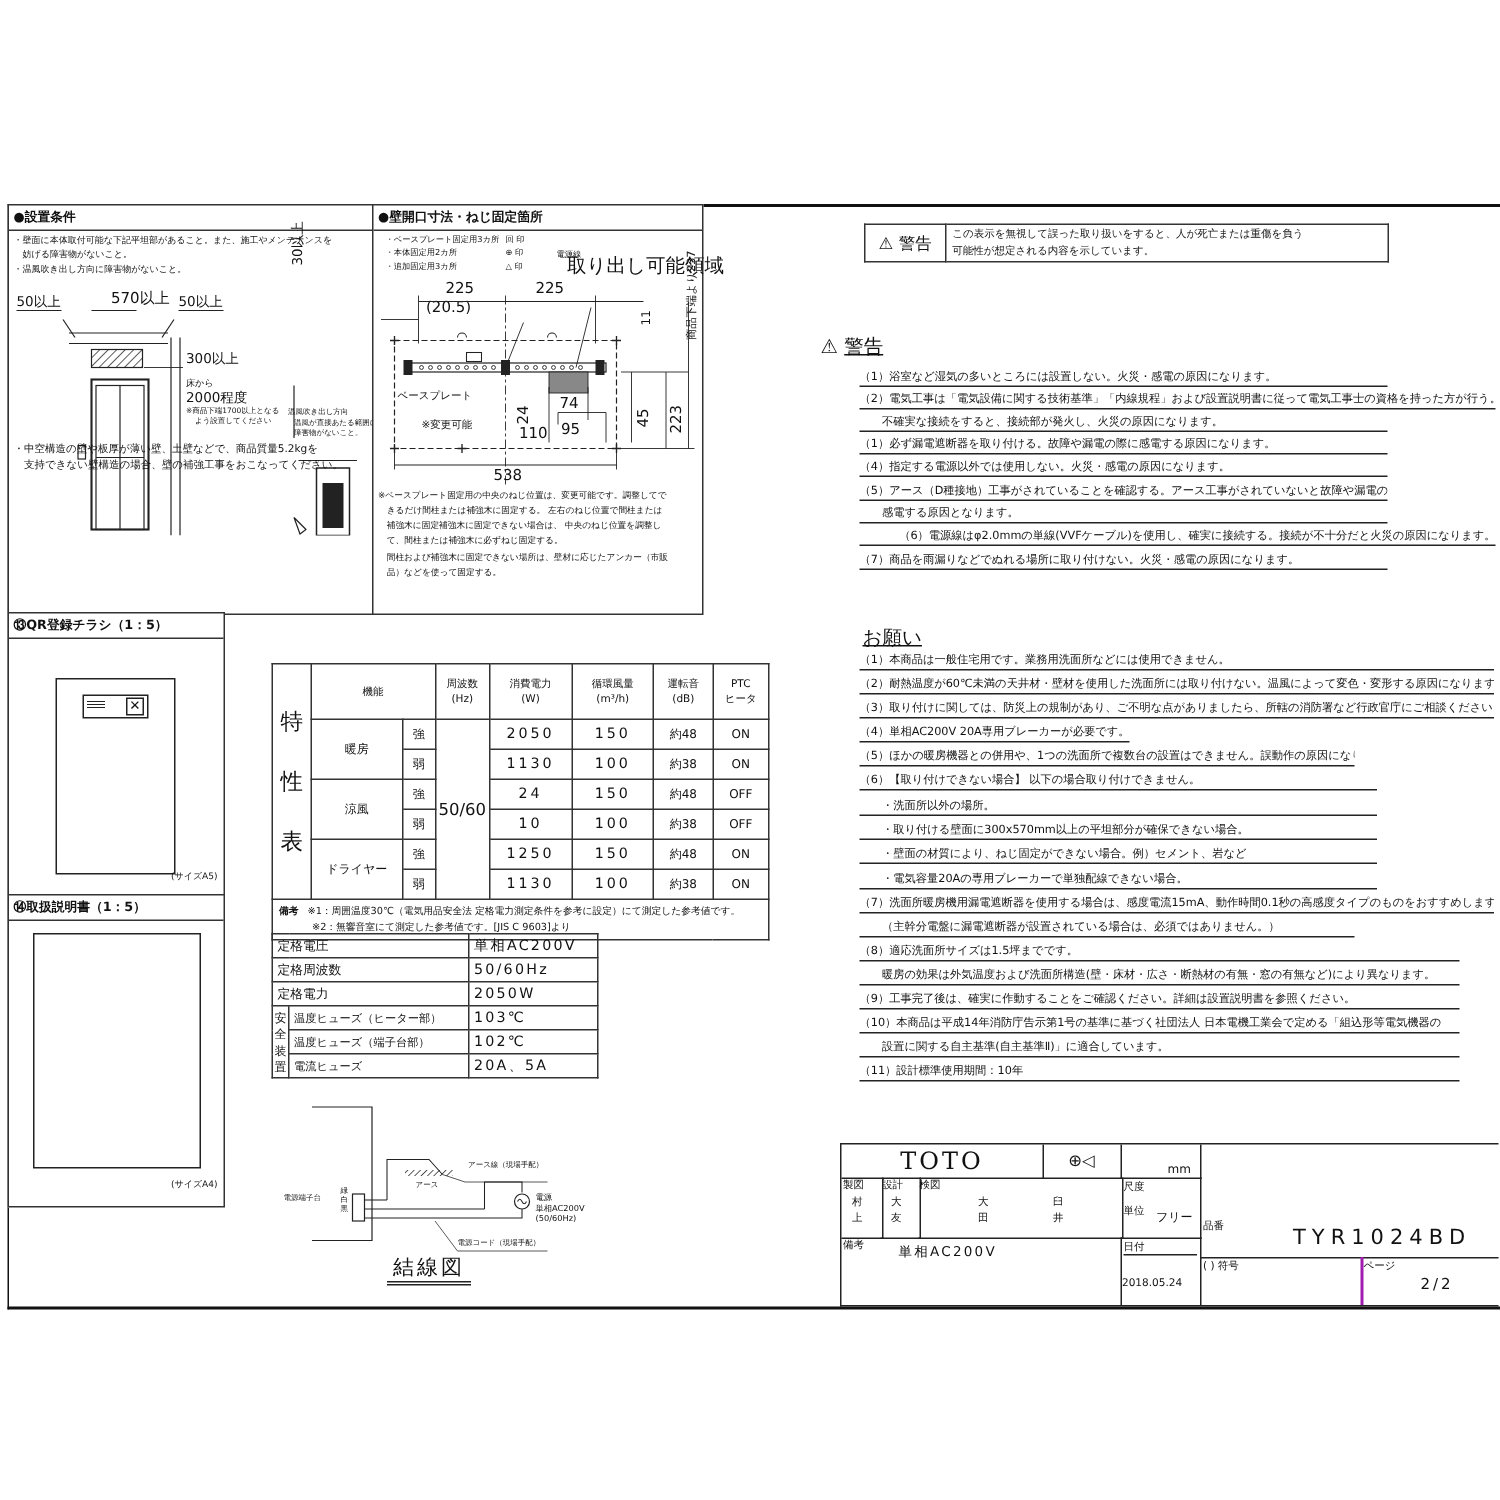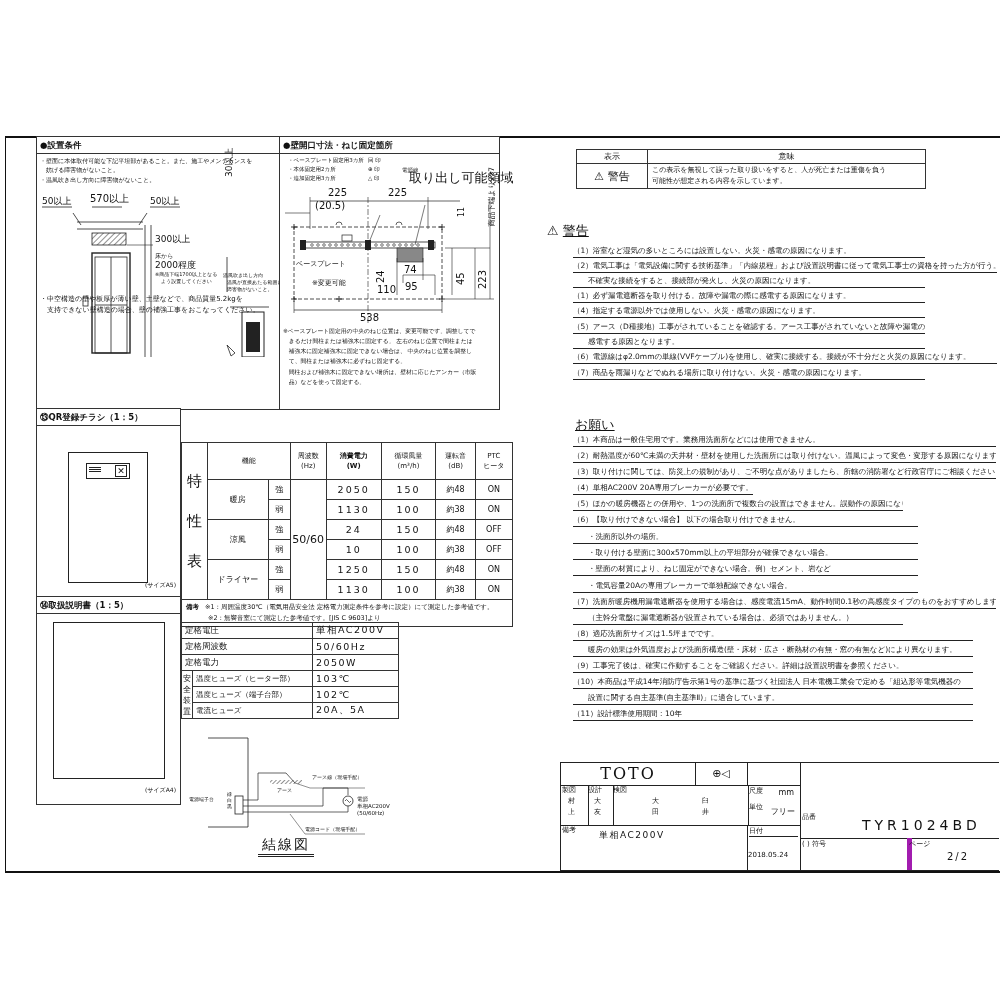--- a/index.html
+++ b/index.html
@@ -1,21 +1,21 @@
 <!DOCTYPE html>
 <html><head>
 <meta charset="utf-8">
 <style>
   html, body { margin:0; padding:0; background:#ffffff; }
   body { width:1000px; height:1000px; position:relative; overflow:hidden;
          font-family:"DejaVu Sans", sans-serif; color:#111; }
   .abs { position:absolute; }
   .sheet { position:absolute; left:5px; top:136px; width:995px; height:733px;
            border-top:2px solid #111; border-bottom:2px solid #111; border-left:1px solid #111; }
-  .panel { position:absolute; border:1px solid #333; background:#fff;margin-left:31px; }
+  .panel { position:absolute; border:1px solid #333; background:#fff; }
   .panel-title { position:absolute; left:0; top:0; right:0; height:16px; border-bottom:1px solid #333;
                  font-size:8.5px; line-height:16px; padding-left:3px; white-space:nowrap; font-weight:bold; }
   .tiny { font-size:6px; line-height:9px; white-space:nowrap; }
   .small { font-size:7px; line-height:10px; white-space:nowrap; }
   .dim { font-size:10px; font-family:"DejaVu Sans", sans-serif; white-space:nowrap; }
   table { border-collapse:collapse; }
   .spec td { border:1px solid #333; font-size:8px; text-align:center; padding:0; height:19px; }
   .spec td.hd { font-size:7px; line-height:10px; }
   .spec td.num { font-size:9.5px; letter-spacing:2px; }
   .rated td { border:1px solid #333; font-size:8.5px; height:15px; padding:0 3px; white-space:nowrap; }
@@ -31,21 +31,21 @@
 
 <div class="sheet"></div>
 
 <div class="panel" style="left:5px;top:136px;width:243px;height:272px;">
   <div class="panel-title">●設置条件</div>
   <div class="abs tiny" style="left:3px;top:19px;">・壁面に本体取付可能な下記平坦部があること。また、施工やメンテナンスを</div>
   <div class="abs tiny" style="left:3px;top:28px;">　妨げる障害物がないこと。</div>
   <div class="abs tiny" style="left:3px;top:38px;">・温風吹き出し方向に障害物がないこと。</div>
 
   <div class="abs dim" style="left:5px;top:58px;font-size:9px;">50以上</div>
-  <div class="abs dim" style="left:53px;top:55px;font-size:10px;">570以上</div>
+  <div class="abs dim" style="left:68px;top:55px;font-size:10px;">570以上</div>
   <div class="abs dim" style="left:113px;top:58px;font-size:9px;">50以上</div>
   <svg class="abs" style="left:0;top:60px;" width="243" height="160">
     <line x1="5" y1="10" x2="35" y2="10" stroke="#222" stroke-width="0.8"></line>
     <line x1="113" y1="10" x2="143" y2="10" stroke="#222" stroke-width="0.8"></line>
     <line x1="55" y1="10" x2="85" y2="10" stroke="#222" stroke-width="0.8"></line>
     <line x1="40" y1="25" x2="106" y2="25" stroke="#222" stroke-width="0.8"></line>
     <line x1="36" y1="16" x2="44" y2="28" stroke="#222" stroke-width="0.8"></line>
     <line x1="110" y1="16" x2="102" y2="28" stroke="#222" stroke-width="0.8"></line>
     <line x1="40" y1="32" x2="106" y2="32" stroke="#222" stroke-width="0.8"></line>
     <rect x="55" y="36" width="34" height="12" fill="url(#hatch)" stroke="#222" stroke-width="0.8"></rect>
@@ -187,21 +187,21 @@
   <tbody>
       <tr style="height:37px;">
     <td rowspan="7" style="width:24px;font-size:15px;line-height:40px;">
       <div>特</div>
       <div>性</div>
       <div>表</div>
     </td>
     <td colspan="2" class="hd">機能</td>
     <td class="hd" style="width:34px;white-space:pre;">周波数
 (Hz)</td>
-    <td class="hd" style="width:52px;white-space:pre;font-weight:bold;">消費電力
+    <td class="hd" style="width:52px;white-space:pre;">消費電力
 (W)</td>
     <td class="hd" style="width:52px;white-space:pre;">循環風量
 (m³/h)</td>
     <td class="hd" style="width:37px;white-space:pre;">運転音
 (dB)</td>
     <td class="hd" style="width:35px;white-space:pre;">PTC
 ヒータ</td>
   </tr>
   <tr>
     <td rowspan="2" style="width:58px;">暖房</td>
@@ -326,24 +326,20 @@
 <div class="abs tiny" style="left:357px;top:796px;font-size:5.5px;line-height:7px;">
   <div>電源</div>
     <div>単相AC200V</div>
     <div>(50/60Hz)</div>
 </div>
 <div class="abs tiny" style="left:305px;top:825px;font-size:5px;">電源コード（現場手配）</div>
 <div class="abs" style="left:258px;top:836px;font-size:14px;letter-spacing:2px;border-bottom:3px double #222;padding:0 4px;">結線図</div>
 
 <table class="legend-tbl abs" style="left:576px;top:149px;width:350px;">
   <tbody>
-      <tr>
-        <td style="width:62px;text-align:center;">表示</td>
-        <td style="text-align:center;">意味</td>
-      </tr>
   <tr>
     <td style="text-align:center;font-size:11px;white-space:nowrap;"><span>⚠</span> <span>警告</span></td>
     <td style="font-size:7px;line-height:11px;">
           <div>この表示を無視して誤った取り扱いをすると、人が死亡または重傷を負う</div>
           <div>可能性が想定される内容を示しています。</div>
         </td>
   </tr>
 </tbody>
   </table>
 
@@ -351,21 +347,21 @@
   <span>⚠</span>
   <span style="text-decoration:underline;">警告</span>
 </div>
 <div class="warn-line" style="top:245px;">（1）浴室など湿気の多いところには設置しない。火災・感電の原因になります。</div>
 <div class="warn-line" style="top:260px;width:424px;">（2）電気工事は「電気設備に関する技術基準」「内線規程」および設置説明書に従って電気工事士の資格を持った方が行う。</div>
 <div class="warn-line" style="top:275px;">　　不確実な接続をすると、接続部が発火し、火災の原因になります。</div>
 <div class="warn-line" style="top:290px;">（1）必ず漏電遮断器を取り付ける。故障や漏電の際に感電する原因になります。</div>
 <div class="warn-line" style="top:305px;">（4）指定する電源以外では使用しない。火災・感電の原因になります。</div>
 <div class="warn-line" style="top:321px;">（5）アース（D種接地）工事がされていることを確認する。アース工事がされていないと故障や漏電の際に、</div>
 <div class="warn-line" style="top:336px;">　　感電する原因となります。</div>
-<div class="warn-line" style="top:351px;width:424px;">（6）電源線はφ2.0mmの単線(VVFケーブル)を使用し、確実に接続する。接続が不十分だと火災の原因になります。</div>
+<div class="warn-line" style="top:351px;width:424px;text-align:right;">（6）電源線はφ2.0mmの単線(VVFケーブル)を使用し、確実に接続する。接続が不十分だと火災の原因になります。</div>
 <div class="warn-line" style="top:367px;">（7）商品を雨漏りなどでぬれる場所に取り付けない。火災・感電の原因になります。</div>
 
 <div class="abs" style="left:575px;top:416px;font-size:13px;text-decoration:underline;">お願い</div>
 <div class="req-line" style="top:434px;">（1）本商品は一般住宅用です。業務用洗面所などには使用できません。</div>
 <div class="req-line" style="top:450px;">（2）耐熱温度が60℃未満の天井材・壁材を使用した洗面所には取り付けない。温風によって変色・変形する原因になります。</div>
 <div class="req-line" style="top:466px;">（3）取り付けに関しては、防災上の規制があり、ご不明な点がありましたら、所轄の消防署など行政官庁にご相談ください。</div>
 <div class="req-line" style="top:482px;width:180px;">（4）単相AC200V 20A専用ブレーカーが必要です。</div>
 <div class="req-line" style="top:498px;width:330px;">（5）ほかの暖房機器との併用や、1つの洗面所で複数台の設置はできません。誤動作の原因になります。</div>
 <div class="req-line" style="top:514px;width:345px;">（6）【取り付けできない場合】 以下の場合取り付けできません。</div>
 <div class="req-line" style="top:531px;width:345px;">　　・洗面所以外の場所。</div>
@@ -380,21 +376,21 @@
 <div class="req-line" style="top:676px;width:400px;">（10）本商品は平成14年消防庁告示第1号の基準に基づく社団法人 日本電機工業会で定める「組込形等電気機器の</div>
 <div class="req-line" style="top:692px;width:400px;">　　設置に関する自主基準(自主基準Ⅱ)」に適合しています。</div>
 <div class="req-line" style="top:708px;width:400px;">（11）設計標準使用期間：10年</div>
 
 <div class="abs" style="left:560px;top:762px;width:438px;height:107px;border:1px solid #222;border-right:none;">
 
   <div class="abs" style="left:0;top:0;width:134px;height:22px;border-right:1px solid #222;border-bottom:1px solid #222;font-family:'DejaVu Serif',serif;font-size:16px;text-align:center;line-height:22px;letter-spacing:2px;">TOTO</div>
   <div class="abs" style="left:134px;top:0;width:52px;height:22px;border-right:1px solid #222;border-bottom:1px solid #222;font-size:11px;text-align:center;line-height:22px;">⊕◁</div>
   <div class="abs" style="left:186px;top:0;width:53px;height:22px;border-right:1px solid #222;border-bottom:1px solid #222;">
     <div class="abs tiny" style="left:2px;top:0;font-size:7px;margin-top:40px;">単位</div>
-    <div class="abs tiny" style="right:6px;top:25px;font-size:8px;margin-left:12px;">mm</div>
+    <div class="abs tiny" style="right:6px;top:12px;font-size:8px;margin-left:12px;">mm</div>
   </div>
 
   <div class="abs" style="left:0;top:22px;width:26px;height:40px;border-right:1px solid #222;border-bottom:1px solid #222;font-size:7px;line-height:11px;padding-left:1px;">
     <div>製図</div>
       <div style="padding-left:6px;">村</div>
       <div style="padding-left:6px;">上</div>
   </div>
   <div class="abs" style="left:26px;top:22px;width:25px;height:40px;border-right:1px solid #222;border-bottom:1px solid #222;font-size:7px;line-height:11px;padding-left:1px;">
     <div>設計</div>
       <div style="padding-left:6px;">大</div>
@@ -422,20 +418,20 @@
   </div>
   <div class="abs" style="left:186px;top:62px;width:53px;height:45px;border-right:1px solid #222;">
     <div class="abs tiny" style="left:2px;top:2px;font-size:7px;border-bottom:1px solid #222;width:49px;">日付</div>
     <div class="abs tiny" style="left:1px;top:26px;font-size:7px;">2018.05.24</div>
   </div>
 
   <div class="abs" style="left:239px;top:48px;width:199px;height:27px;border-bottom:1px solid #222;">
     <div class="abs tiny" style="left:2px;top:2px;font-size:7px;">品番</div>
     <div class="abs" style="left:62px;top:6px;font-size:14px;letter-spacing:4px;white-space:nowrap;">TYR1024BD</div>
   </div>
-  <div class="abs" style="left:239px;top:75px;width:107px;height:32px;border-right:5px solid #a21caf;">
+  <div class="abs" style="left:239px;top:75px;width:107px;height:32px;border-right:2px solid #a21caf;">
     <div class="abs tiny" style="left:2px;top:2px;font-size:7px;">(  ) 符号</div>
   </div>
   <div class="abs" style="left:346px;top:75px;width:92px;height:32px;">
     <div class="abs tiny" style="left:2px;top:2px;font-size:7px;">ページ</div>
     <div class="abs tiny" style="left:40px;top:14px;font-size:10px;letter-spacing:2px;">2/2</div>
   </div>
 </div>
 
 </body></html>

